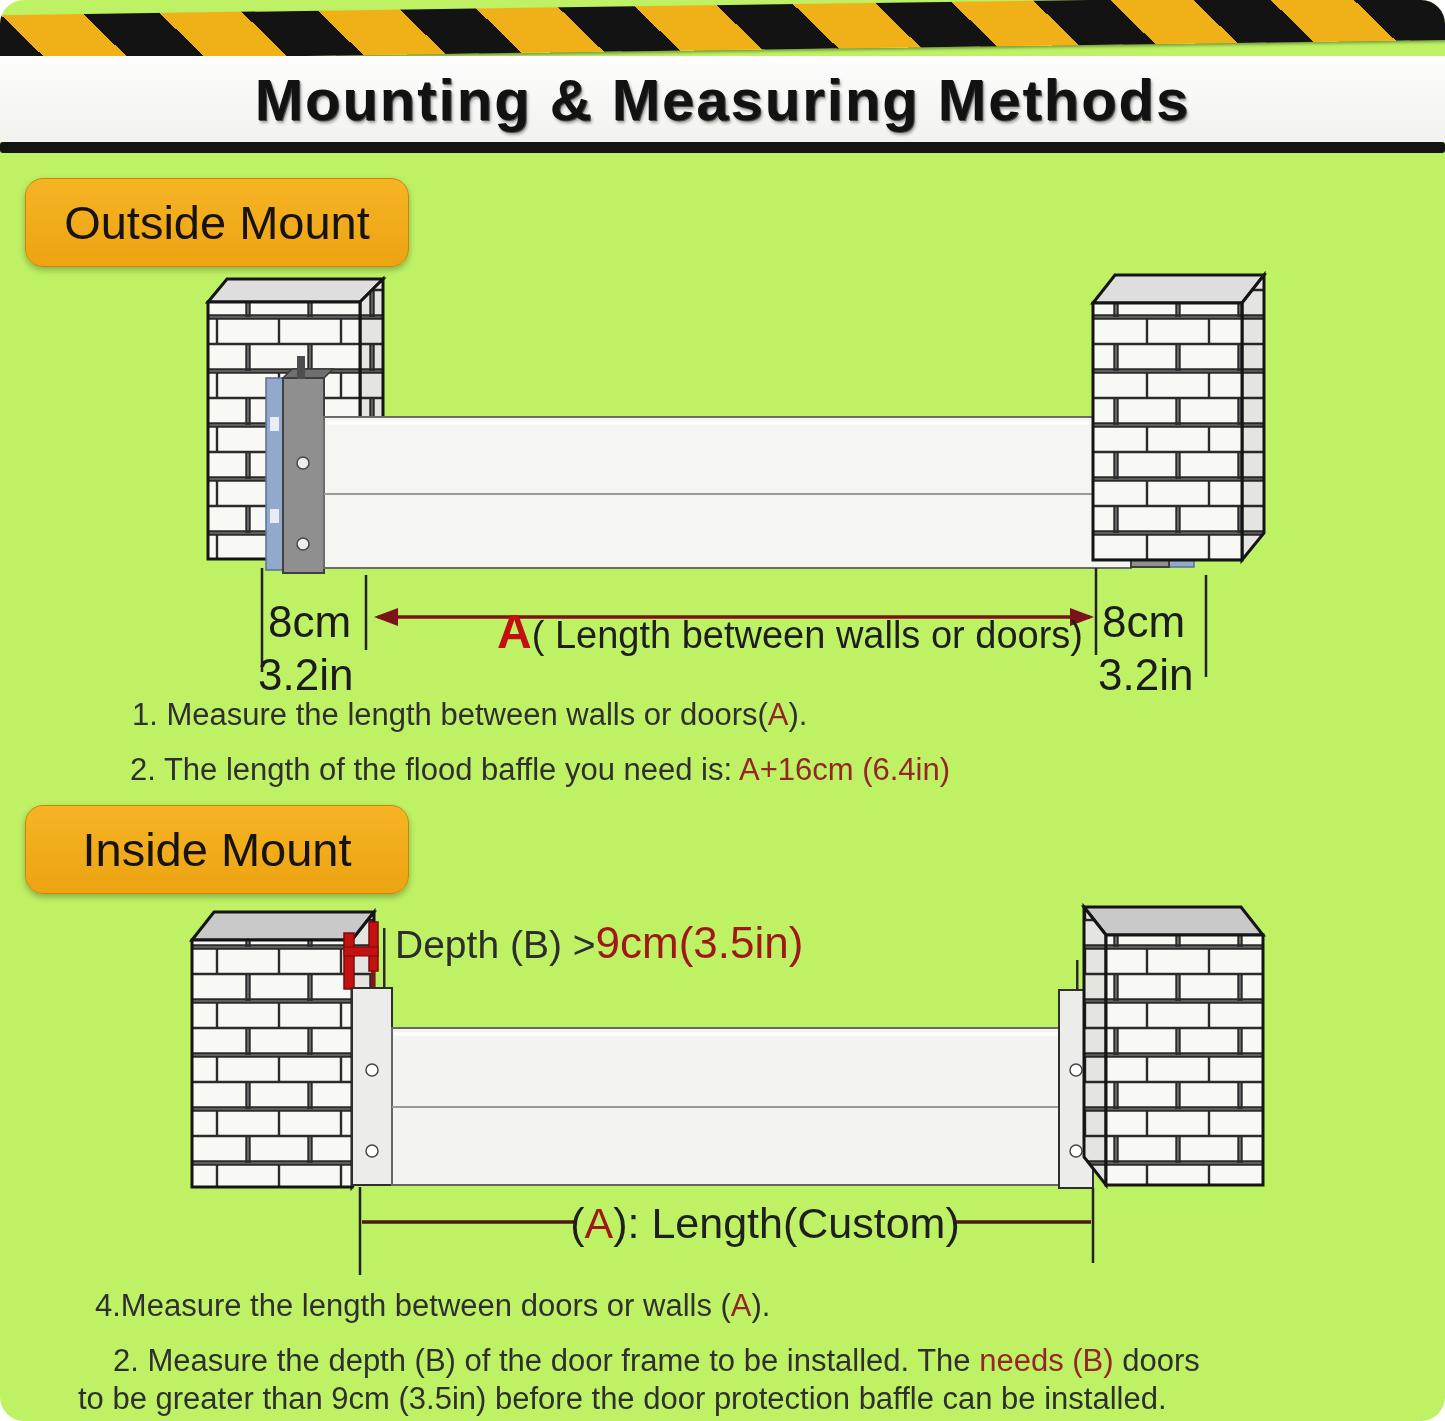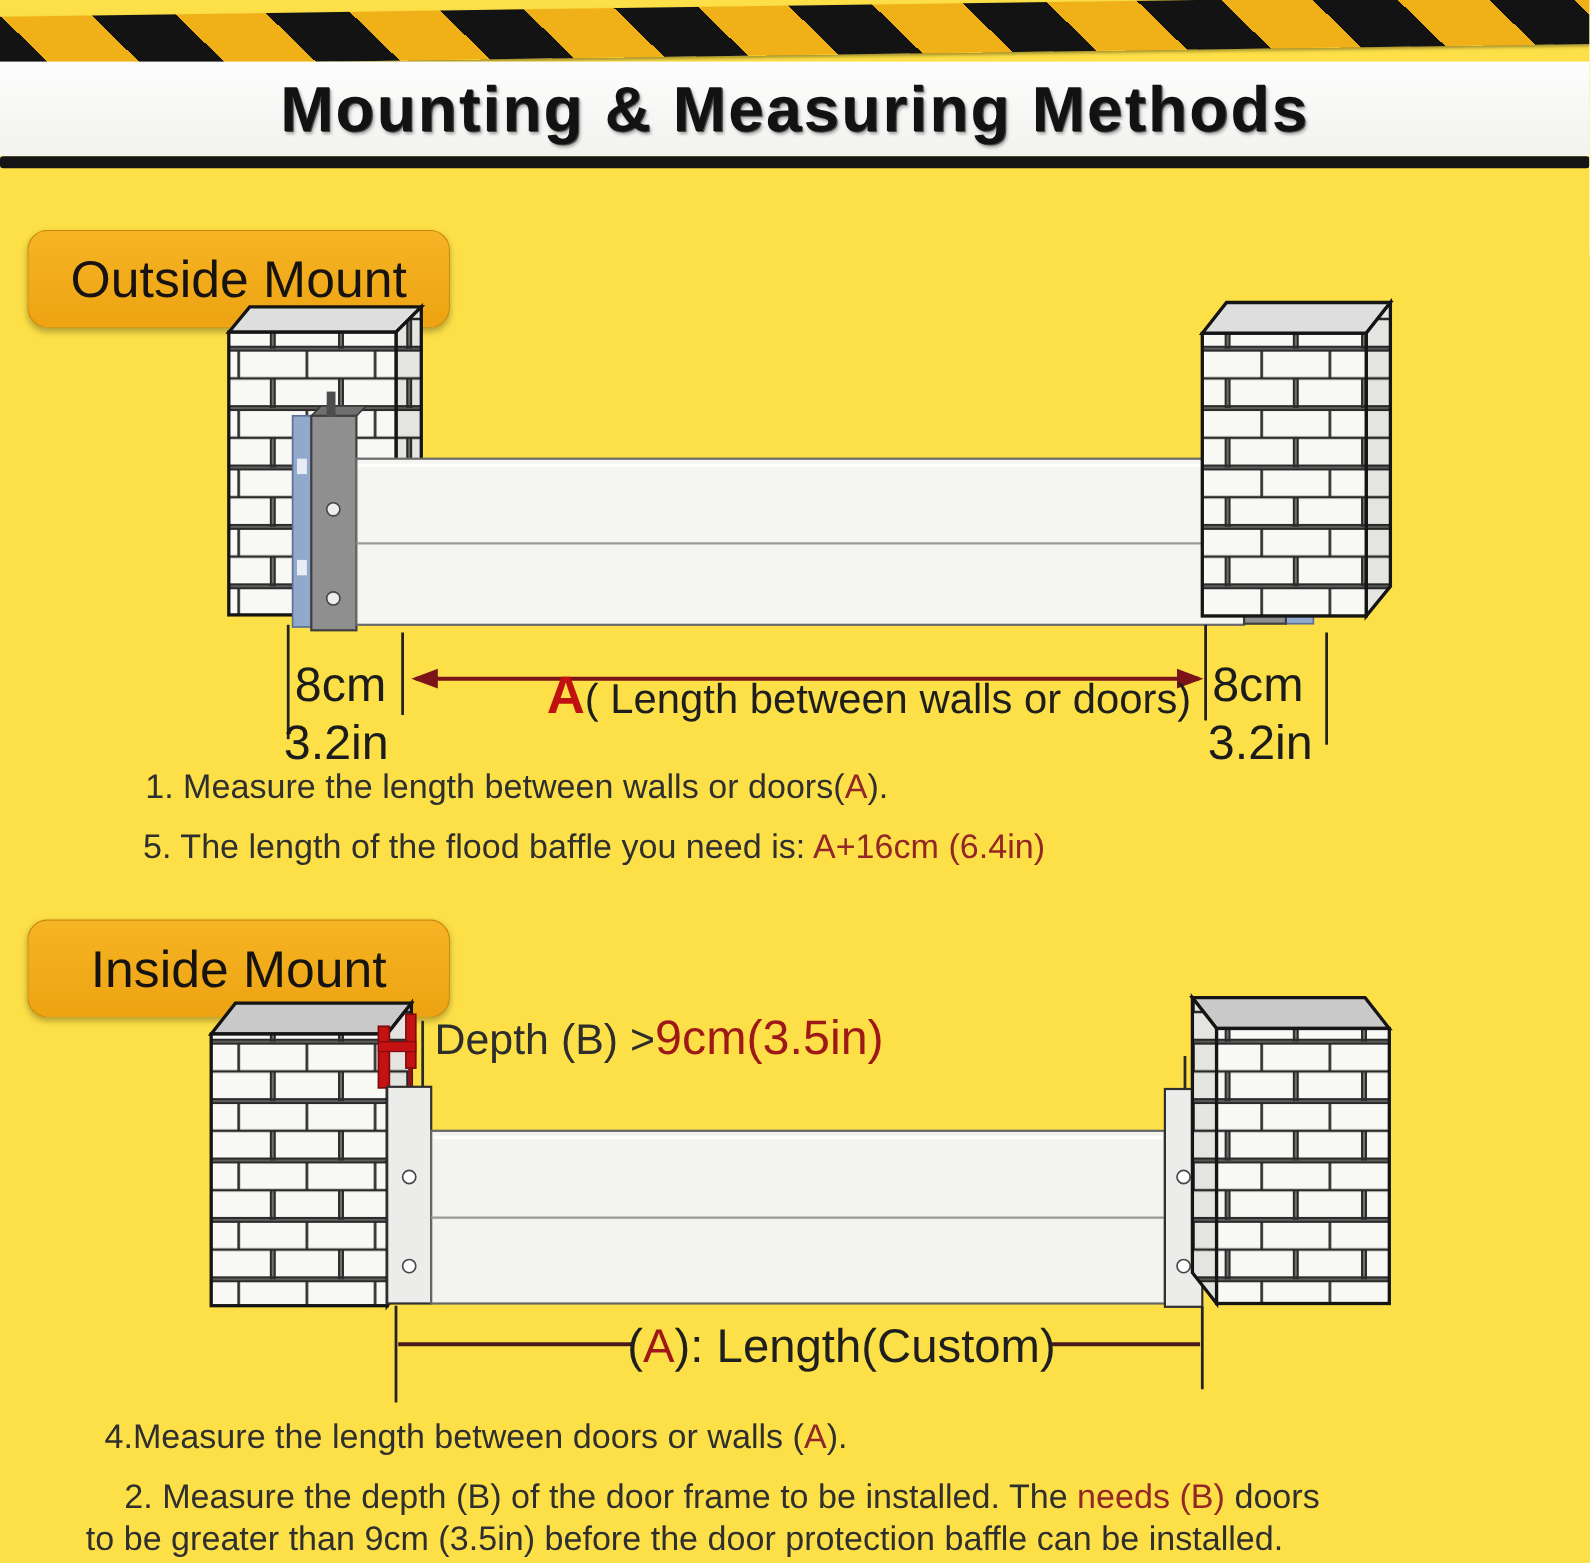--- a/index.html
+++ b/index.html
@@ -1,35 +1,35 @@
 <!DOCTYPE html>
 <html><head>
 <meta charset="utf-8">
 <style>
   html,body{margin:0;padding:0;background:#fff;}
-  .canvas{position:relative;width:1445px;height:1421px;background:#fde047;overflow:hidden;
-          font-family:"Liberation Sans", sans-serif;color:#222;}
+  .canvas{position:relative;width:1445px;height:1421px;background:#bef264;overflow:hidden;
+          font-family:"Liberation Sans", sans-serif;color:#222;border-radius:24px;}
 
   
   .tape-wrap{position:absolute;top:0;left:0;width:1445px;height:58px;overflow:hidden;}
   .tape{position:absolute;top:5px;left:-30px;width:1520px;height:45px;
         background:repeating-linear-gradient(45deg,#131313 0 54px,#efb117 54px 112px);
         transform:rotate(-0.8deg);box-shadow:0 2px 3px rgba(0,0,0,.35);}
   .title-band{position:absolute;top:56px;left:0;width:1445px;height:86px;
         background:linear-gradient(#fdfdfd,#f2f2ef);display:flex;align-items:center;justify-content:center;}
   .page-title{font-size:58px;font-weight:700;letter-spacing:2px;color:#121212;
         text-shadow:1px 1px 0 #4a4a4a,2px 3px 3px rgba(0,0,0,.35);}
   .black-bar{position:absolute;top:142px;left:0;width:1445px;height:11px;background:#141414;border-radius:3px;}
 
   
   .badge{position:absolute;left:25px;width:382px;height:87px;border-radius:18px;
         background:linear-gradient(#f6b424,#eda312);border:1px solid #c8860a;
         box-shadow:0 3px 6px rgba(0,0,0,.28);
         display:flex;align-items:center;justify-content:center;
-        font-size:47px;color:#171310;margin-top:31px;}
+        font-size:47px;color:#171310;}
   .badge.outside{top:178px;}
   .badge.inside{top:805px;}
 
   
   .diagram{position:absolute;left:0;width:1445px;}
   .diagram.one{top:263px;height:445px;}
   .diagram.two{top:893px;height:390px;}
 
   
   .step-line{position:absolute;font-size:31px;color:#2f2f2f;white-space:nowrap;}
@@ -121,21 +121,21 @@
       <text x="497" y="385">
         <tspan font-size="48" font-weight="bold" fill="#c01010">A</tspan><tspan font-size="38" fill="#1e1e1e">( Length between walls or doors)</tspan>
       </text>
     </g>
   </svg>
 
   <div class="step-line" style="left:132px;top:697px;">
     <span>1. Measure the length between walls or doors(</span><span class="maroon">A</span><span>).</span>
   </div>
   <div class="step-line" style="left:130px;top:752px;">
-    <span>5. The length of the flood baffle you need is: </span><span class="maroon">A+16cm (6.4in)</span>
+    <span>2. The length of the flood baffle you need is: </span><span class="maroon">A+16cm (6.4in)</span>
   </div>
 
   <div class="badge inside">
     <span>Inside Mount</span>
   </div>
 
   <svg class="diagram two" viewBox="0 0 1445 390">
     <defs>
       <pattern id="brick2" width="62" height="54" patternUnits="userSpaceOnUse">
         <rect width="62" height="54" fill="#f8f8f5"></rect>

